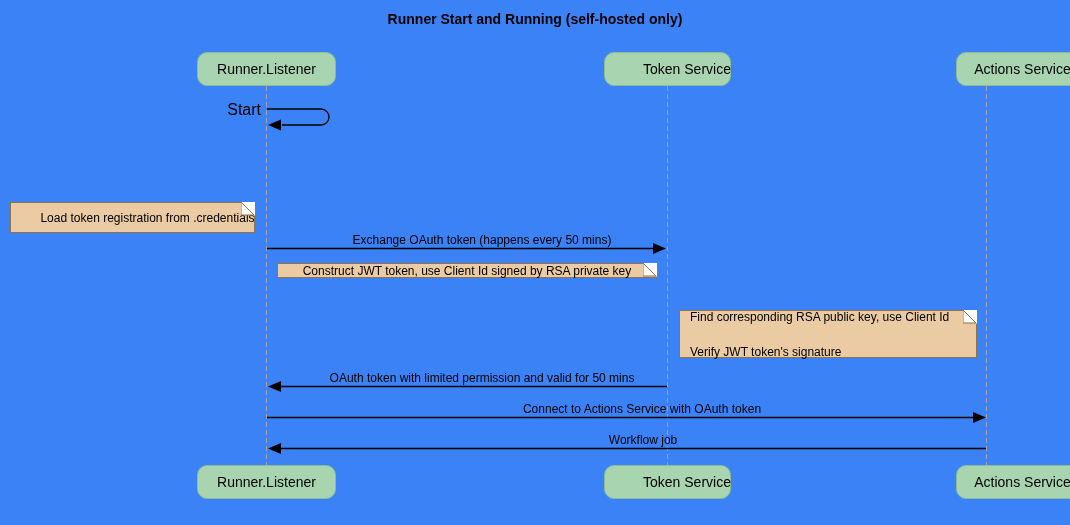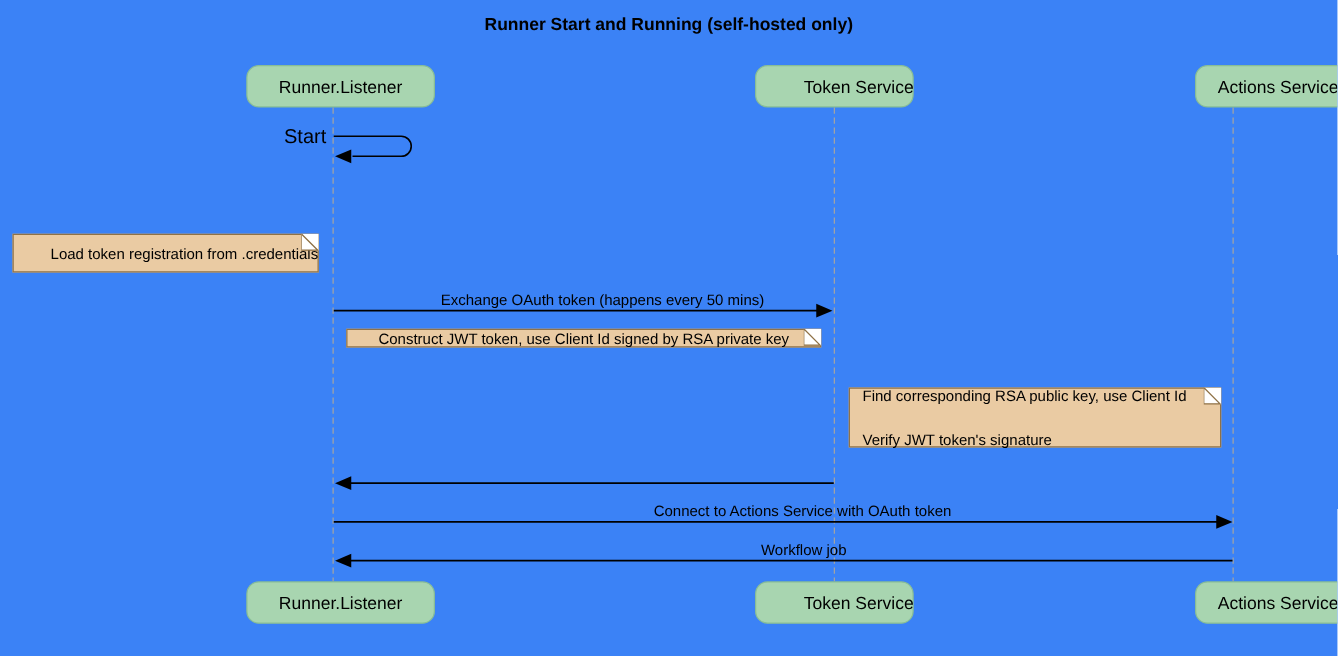--- a/index.html
+++ b/index.html
@@ -33,27 +33,27 @@
     flex-direction:column; align-items:flex-start; justify-content:center;
     padding-left:10px; line-height:16px;gap:19px;
   }
   .msg-label {
     position:absolute; font-size:12px; white-space:nowrap;
     transform:translateX(-50%);
     padding-left:32px;
   }
   .start-label { position:absolute; font-size:16px; white-space:nowrap; }
   
-  .actor.runner  { left:197px; width:151px;justify-content:center; }
+  .actor.runner  { left:197px; width:139px;justify-content:center; }
   .actor.token   { left:604px; width:127px;padding-left:39px; }
   .actor.actions { left:920px; width:133px;margin-left:36px; }
   .actor.top     { top:52px; }
   .actor.bottom  { top:465px; }
   .note.n1 { left:77px;  top:141px; width:177px; height:30px; }
-  .note.n2 { left:10px;  top:187px; width:245px; height:31px;padding-left:30px; }
+  .note.n2 { left:10px;  top:202px; width:245px; height:31px;padding-left:30px; }
   .note.n3 { left:277px; top:263px; width:380px; height:15px; }
   .note.n4 { left:679px; top:310px; width:298px; height:48px; }
   .lbl-exchange { left:466px; top:233px; }
   .lbl-oauth    { left:466px; top:371px; }
   .lbl-connect  { left:626px; top:402px; }
   .lbl-workflow { left:627px; top:433px; }
   .start-label  { right:809px; top:101px; }
 </style>
 </head>
 <body>
@@ -99,20 +99,21 @@
   </div>
   <div class="actor token bottom">
     <span>Token Service</span>
   </div>
   <div class="actor actions bottom">
     <span>Actions Service</span>
   </div>
 
   <div class="start-label">Start</div>
   <div class="msg-label lbl-exchange">Exchange OAuth token (happens every 50 mins)</div>
+  <div class="msg-label lbl-oauth">OAuth token with limited permission and valid for 50 mins</div>
   <div class="msg-label lbl-connect">Connect to Actions Service with OAuth token</div>
   <div class="msg-label lbl-workflow">Workflow job</div>
 
 
   <div class="note n2">
     <svg class="fold" width="14" height="14" viewBox="0 0 14 14">
       <path d="M0 0 H14 V14 Z" fill="#ffffff"></path>
       <path d="M0 0 L13 13 H0 Z" fill="#ffffff" stroke="#8f7247" stroke-width="1"></path>
     </svg>
     <span>Load token registration from .credentials</span>

